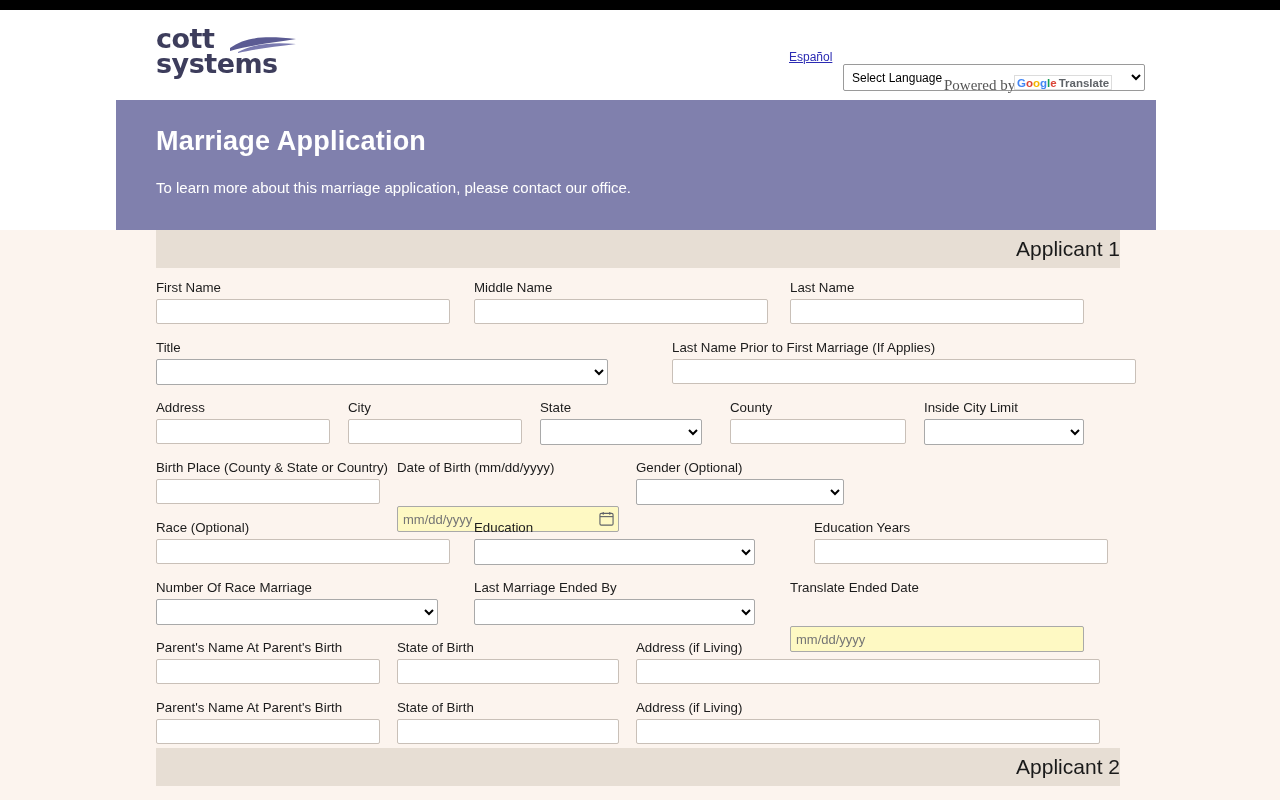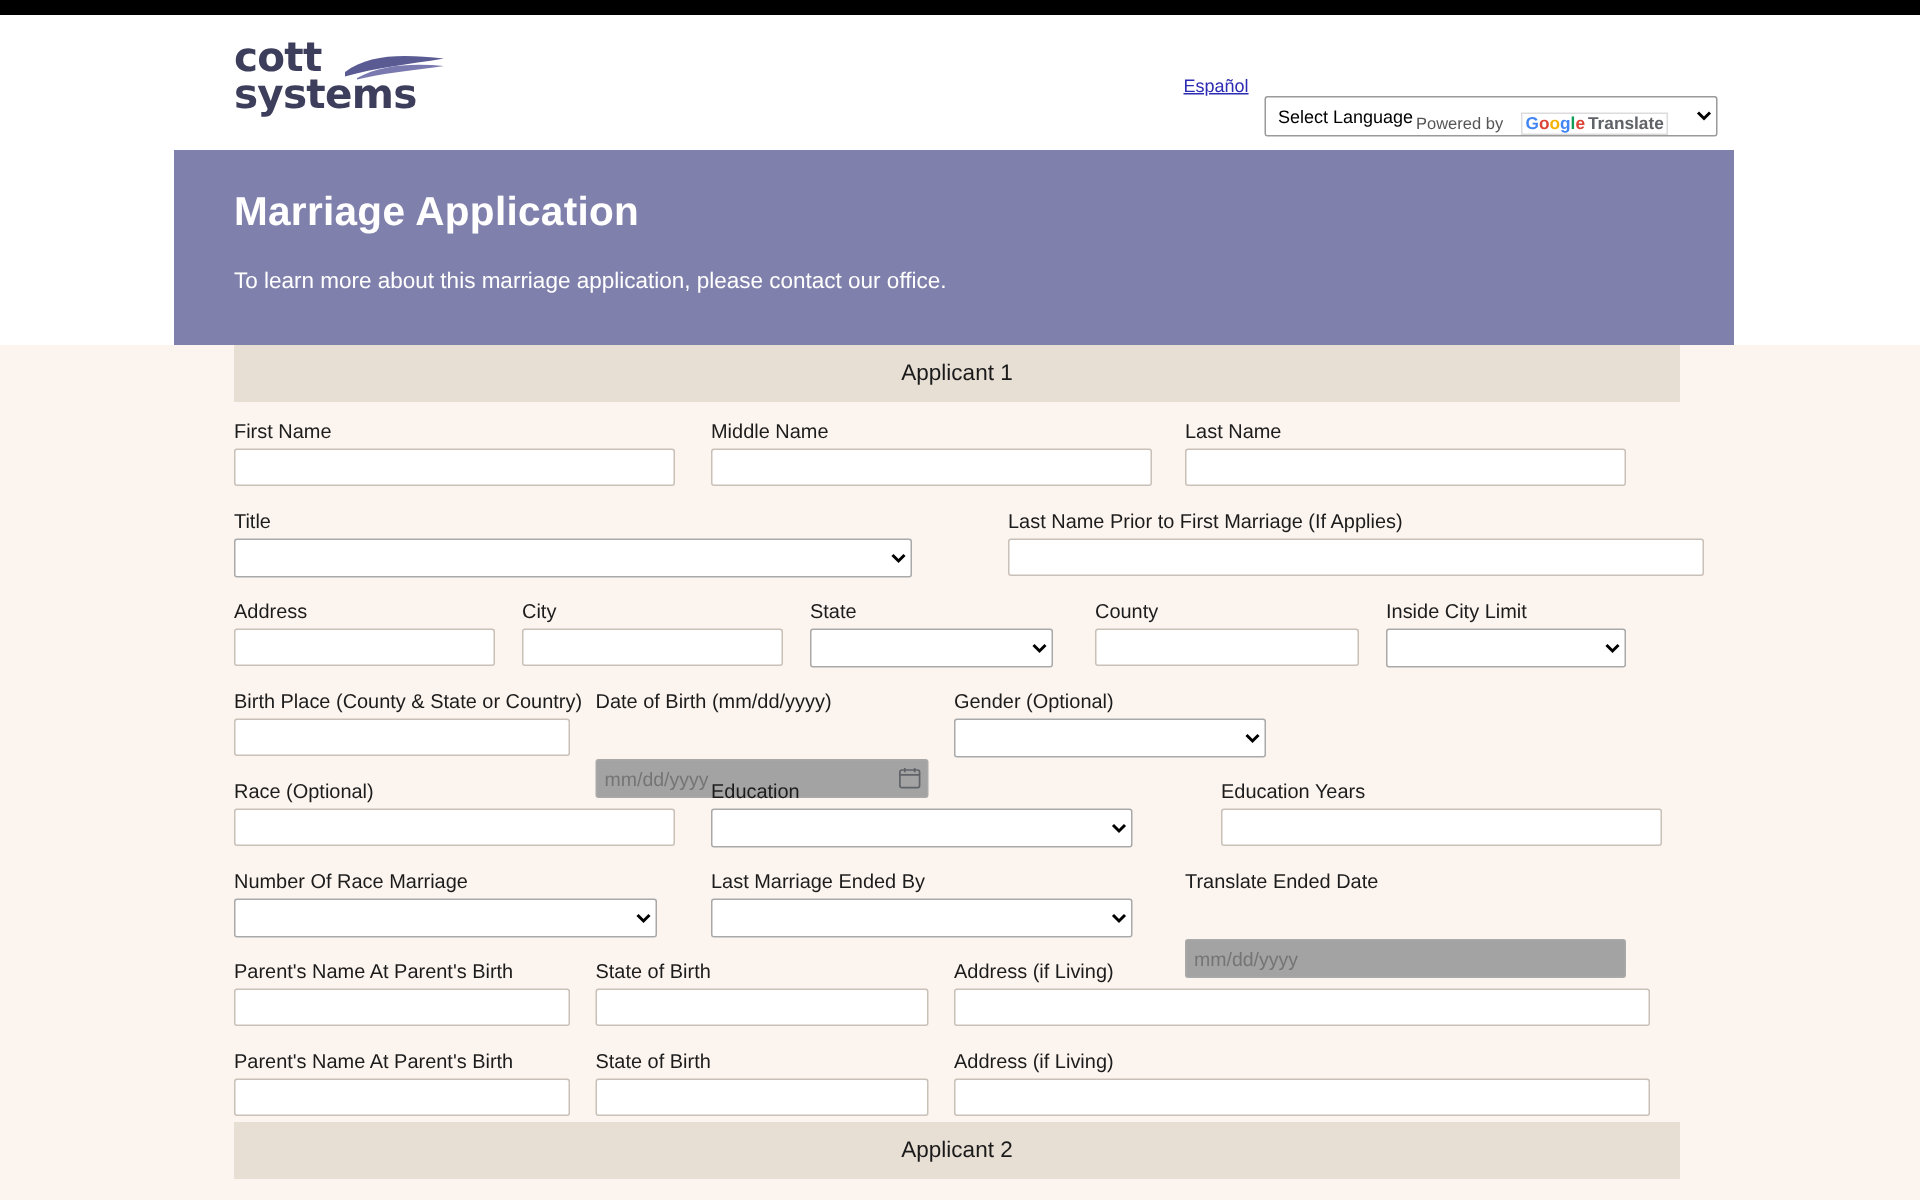--- a/index.html
+++ b/index.html
@@ -77,22 +77,23 @@
     font-family: "Liberation Sans", sans-serif;
     padding: 2px 4px;
     border: 1px solid #9a9a9a;
     background: #ffffff;
     color: #000;
     border-radius: 2px;
   }
   .powered {
     position: absolute;
     left: 164px; top: 41px;
-    font-size: 11px;
+    font-size: 15px;
     color: #555;
+    font-family: Liberation Serif, serif;
   }
   .gtrans {
     position: absolute;
     left: 234px; top: 39px;
     height: 15px;
     background: #ffffff;
     border: 1px solid #dcdcdc;
     font-size: 11.5px;
     font-weight: bold;
     padding: 0 2px;
@@ -134,22 +135,22 @@
   }
   .formwrap {
     position: absolute;
     left: 156px; top: 0px;
     width: 964px;
   }
   .section-title {
     width: 964px;
     height: 38px;
     background: #e7ded4;
-    text-align: center;
-    font-size: 15px;
+    text-align: right;
+    font-size: 21px;
     color: #1a1a1a;
     line-height: 38px;
   }
   .row { position: relative; }
   .field {
     position: absolute;
   }
   .lbl {
     display: block;
     font-size: 13.3px;
@@ -166,21 +167,21 @@
     border-radius: 2px;
     font-size: 13px;
     padding: 2px 5px;
     font-family: "Liberation Sans", sans-serif;
   }
   input.dt {
     display: block;
     width: 100%;
     height: 26px;
     border: 1px solid #a9a9a9;
-    background: #a3a3a3;
+    background: #fef9c3;
     border-radius: 2px;
     font-size: 13px;
     padding: 2px 5px;
     color: #4a4a4a;
     font-family: "Liberation Sans", sans-serif;
     margin-top: 31px;
   }
   select.sel {
     display: block;
     width: 100%;

